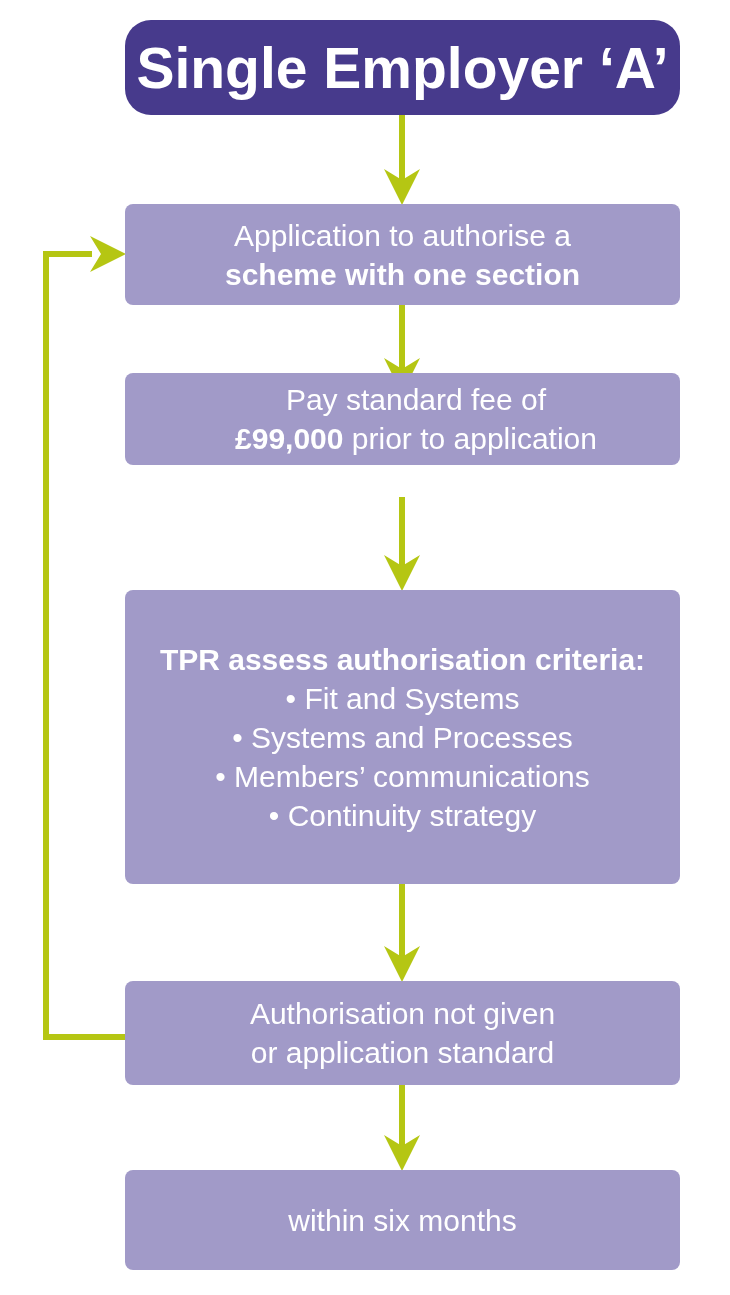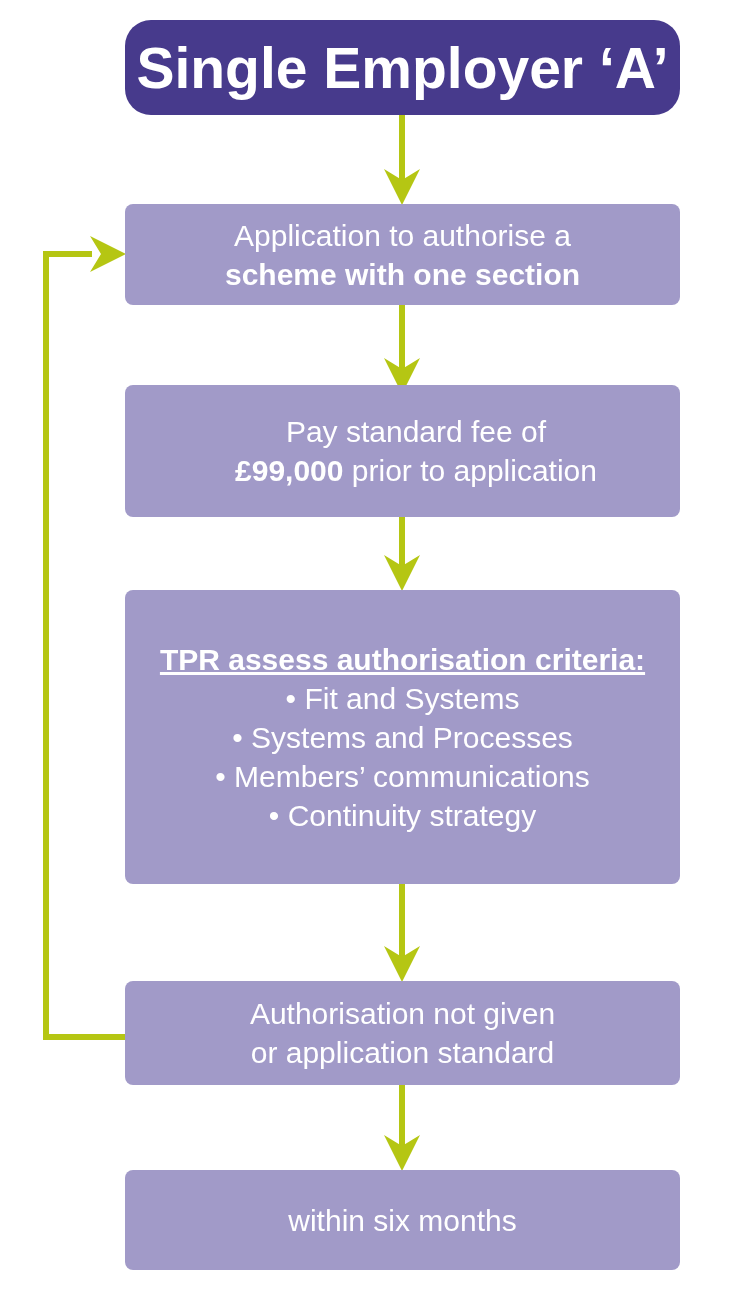--- a/index.html
+++ b/index.html
@@ -36,25 +36,25 @@
     padding:6px 10px;
   }
   .box .b{font-weight:bold;}
   .title-box{
     top:20px;height:95px;
     background:var(--title-box-bg);
     font-size:57px;line-height:50px;font-weight:bold;
     border-radius:26px;
   }
   .application-box{top:204px;height:101px;}
-  .fee-box{top:385px;height:132px;padding-left:37px;}
+  .fee-box{top:373px;height:92px;padding-left:37px;}
   .criteria-box{top:590px;height:294px;}
   .not-given-box{top:981px;height:104px;}
   .accepted-box{top:1170px;height:100px;}
-  .criteria-box .heading{font-weight:bold;text-decoration:underline;}
+  .criteria-box .heading{font-weight:bold;}
   .bullet-line span{white-space:pre-wrap;}
 </style>
 </head>
 <body>
 
 <div class="canvas">
 
   <svg class="arrow-layer" viewBox="0 0 730 1295" aria-hidden="true">
 
     <g>

